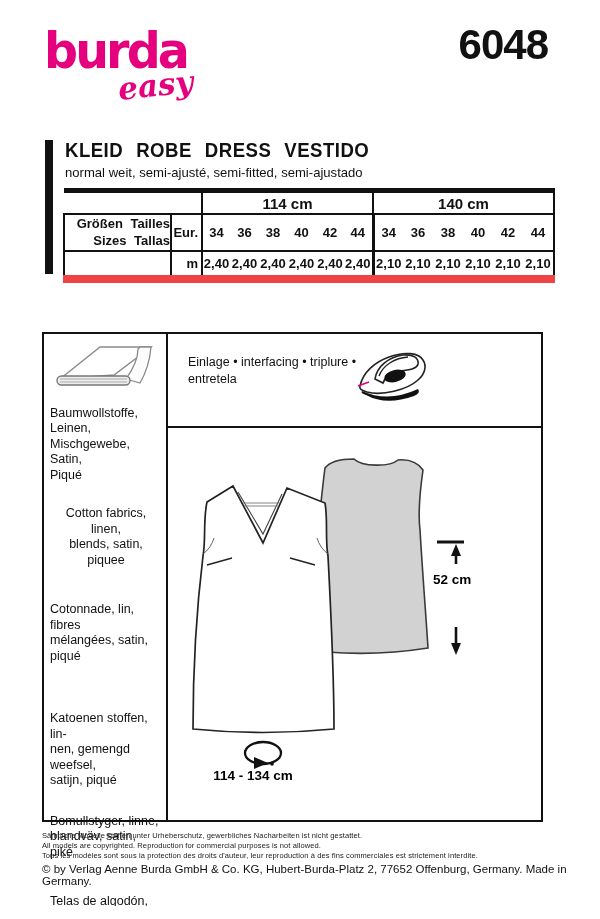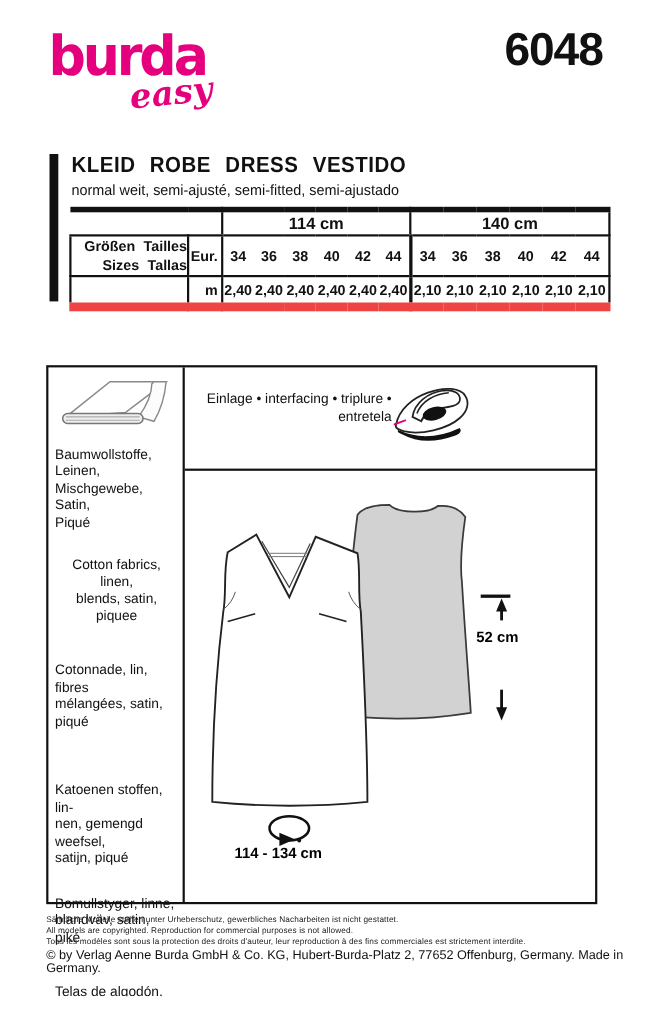--- a/index.html
+++ b/index.html
@@ -53,21 +53,21 @@
   .fabric-col{position:absolute;left:0;top:0;width:122px;height:100%;box-sizing:border-box;
               padding:5px 4px 0 6px;font-size:12.5px;line-height:1.24;}
   .fabric-col .p{margin:0;}
   .p1{margin-bottom:23px !important;}
   .p2{margin-bottom:34px !important;text-align:center;}
   .p3{margin-bottom:47px !important;}
   .p4{margin-bottom:25px !important;}
   .p5{margin-bottom:34px !important;}
   .bolt-wrap{margin:2px 0 10px 2px;}
 
-  .einlage-text{position:absolute;left:144px;top:20px;font-size:12.5px;line-height:1.38;text-align:right;}
+  .einlage-text{position:absolute;left:144px;top:20px;font-size:12.5px;line-height:1.38;}
   .iron-wrap{position:absolute;left:310px;top:10px;}
 
   .drawing{position:absolute;left:124px;top:94px;width:373px;height:392px;}
 
   
   .footer{position:absolute;left:42px;top:831px;width:540px;}
   .fine{font-size:7.5px;line-height:10px;color:#222;letter-spacing:.1px;}
   .copyright{font-size:11.5px;margin-top:2px;color:#111;letter-spacing:0;}
 </style>
 </head>

